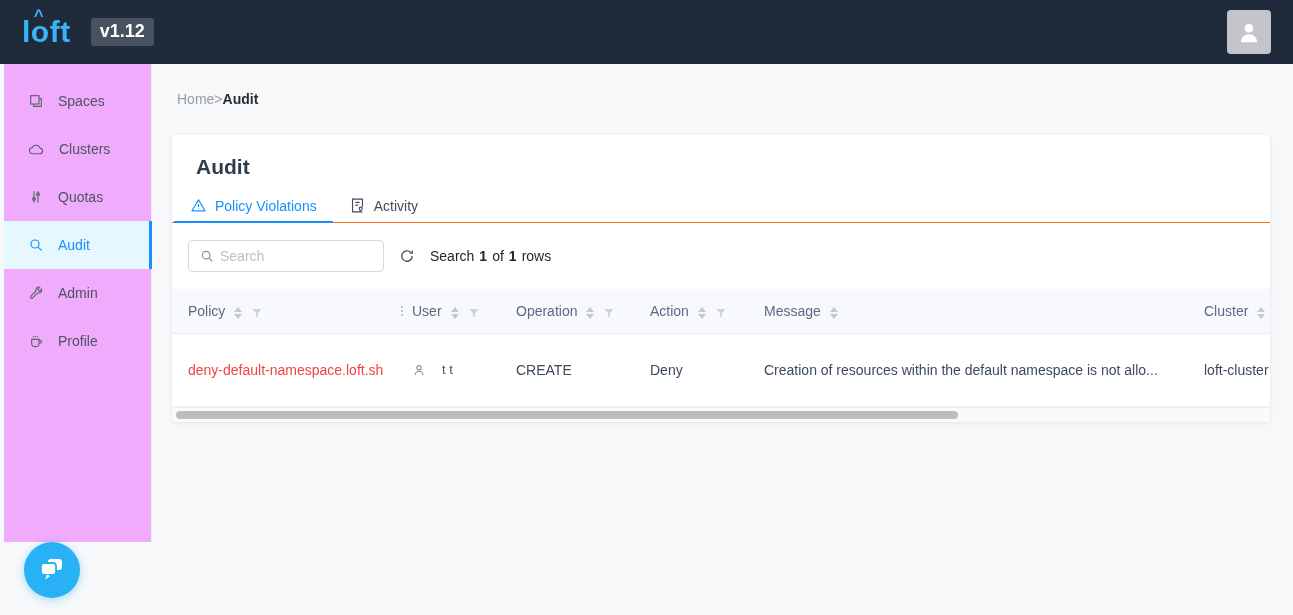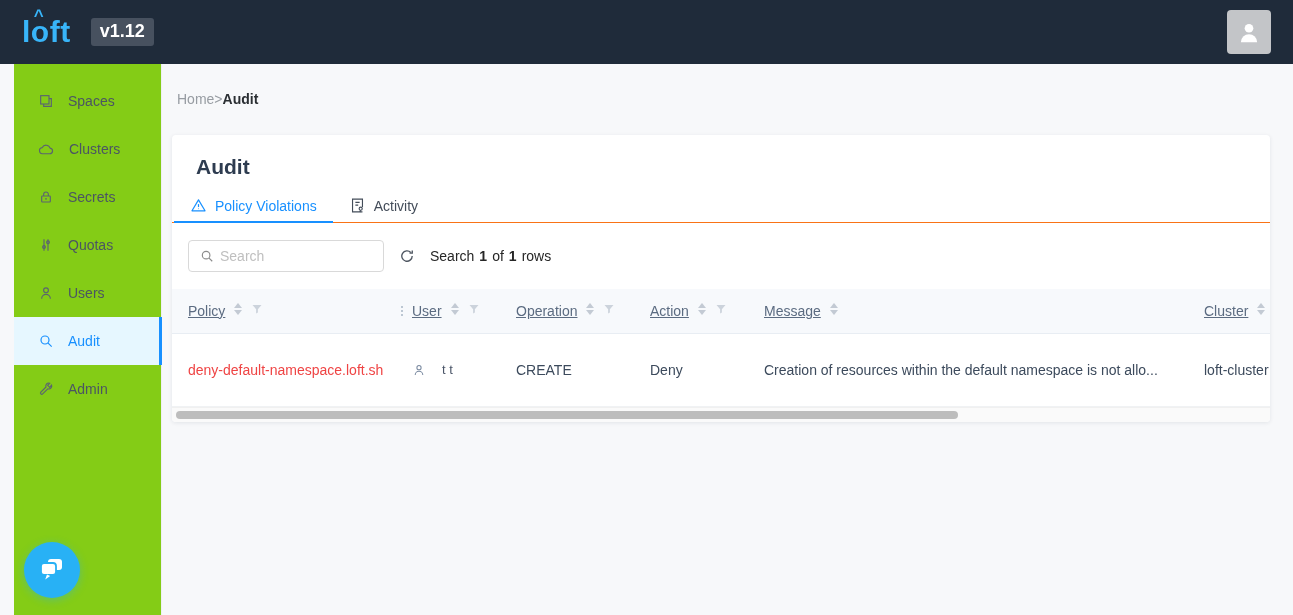--- a/index.html
+++ b/index.html
@@ -22,22 +22,22 @@
   .version-badge {
     margin-left:20px; background:#47515f; color:#fff; font-size:18px; font-weight:600;
     padding:3px 9px; border-radius:3px; line-height:1.2;
   }
   .avatar {
     margin-left:auto; width:44px; height:44px; background:#c3c5c8; border-radius:4px;
     display:flex; align-items:center; justify-content:center; cursor:pointer;
   }
   
   .sidebar {
-    position:absolute; top:64px; left:14px; width:148px; height:551px;
-    background:#84cc16; border-right:1px solid #eef0f2; padding-top:13px;
+    position:absolute; top:64px; left:4px; width:148px; height:478px;
+    background:#f0abfc; border-right:1px solid #eef0f2; padding-top:13px;
   }
   .side-item {
     height:48px; display:flex; align-items:center; gap:14px; padding-left:24px;
     font-size:14px; color:#4b5563; cursor:pointer; position:relative;
   }
   .side-item .sicon { display:flex; align-items:center; color:#5a6470; }
   .side-item.active { background:#e6f7ff; color:#1890ff; }
   .side-item.active .sicon { color:#1890ff; }
   .side-item.active::after { content:''; position:absolute; right:-1px; top:0; bottom:0; width:3px; background:#1890ff; }
   
@@ -69,21 +69,21 @@
   .refresh-btn { color:#4d5560; display:flex; align-items:center; cursor:pointer; background:none; border:none; padding:0; }
   .showing { font-size:14px; color:#262626; display:flex; gap:5px; }
   .showing b { font-weight:700; }
   
   .table-wrap { width:1098px; overflow:hidden; }
   table { border-collapse:collapse; table-layout:fixed; width:1150px; font-size:14px; }
   th, td { padding:0 8px; text-align:left; overflow:hidden; white-space:nowrap; }
   th:first-child, td:first-child { padding-left:16px; }
   thead tr { height:44px; background:#f7f9fc; }
   th { font-weight:400; color:#5b6b81; border-bottom:1px solid #e8edf3; position:relative; }
-  .th-inner { display:inline-flex; align-items:flex-start; gap:9px;text-decoration:underline; }
+  .th-inner { display:inline-flex; align-items:flex-end; gap:9px; }
   tbody tr { height:73px; }
   td { border-bottom:1px solid #f0f2f4; color:#3c4a5c; }
   .policy-link { color:#ef4444; text-decoration:none; cursor:pointer; }
   .user-cell { display:flex; align-items:center; gap:16px; color:#4a5568; font-size:13px; }
   .user-cell svg { color:#7a8aa0; }
   .sorter { display:inline-flex; flex-direction:column; gap:2px; cursor:pointer; }
   .sorter .c-up { width:0; height:0; border-left:4px solid transparent; border-right:4px solid transparent; border-bottom:5px solid #c3cad4; }
   .sorter .c-down { width:0; height:0; border-left:4px solid transparent; border-right:4px solid transparent; border-top:5px solid #c3cad4; }
   .filter-ic { display:inline-flex; cursor:pointer; color:#ccd3dc; }
   .col-handle { position:absolute; right:1px; top:50%; transform:translateY(-50%); display:flex; flex-direction:column; gap:2px; cursor:col-resize; }
@@ -131,62 +131,53 @@
     <span class="sicon">
       <svg width="17" height="17" viewBox="0 0 24 24" fill="none" stroke="currentColor" stroke-width="1.6">
           <path d="M7 18h9.5a4 4 0 0 0 .6-7.96A6 6 0 0 0 6 9.3 4.35 4.35 0 0 0 7 18z"></path>
         </svg>
     </span>
     <span>Clusters</span>
   </div>
   <div class="side-item">
     <span class="sicon">
       <svg width="16" height="16" viewBox="0 0 24 24" fill="none" stroke="currentColor" stroke-width="1.7">
-          <rect x="5.5" y="10.5" width="13" height="9" rx="1"></rect>
-          <path d="M8.5 10.5V8a3.5 3.5 0 0 1 7 0v2.5"></path>
-          <rect x="11" y="13.5" width="2" height="2.6" fill="currentColor" stroke="none"></rect>
-        </svg>
-    </span>
-    <span>Secrets</span>
-  </div>
-  <div class="side-item">
-    <span class="sicon">
-      <svg width="16" height="16" viewBox="0 0 24 24" fill="none" stroke="currentColor" stroke-width="1.7">
           <path d="M9 3.5v17M15 3.5v17"></path>
           <circle cx="9" cy="15" r="2.1"></circle>
           <circle cx="15" cy="8" r="2.1"></circle>
         </svg>
     </span>
     <span>Quotas</span>
   </div>
-  <div class="side-item">
-    <span class="sicon">
-      <svg width="16" height="16" viewBox="0 0 24 24" fill="none" stroke="currentColor" stroke-width="1.7">
-          <circle cx="12" cy="8" r="3.6"></circle>
-          <path d="M5.5 20.5a6.5 6.5 0 0 1 13 0"></path>
-        </svg>
-    </span>
-    <span>Users</span>
-  </div>
   <div class="side-item active">
     <span class="sicon">
       <svg width="16" height="16" viewBox="0 0 24 24" fill="none" stroke="currentColor" stroke-width="1.8">
           <circle cx="10.5" cy="10.5" r="6"></circle>
           <path d="M15.2 15.2L20.5 20.5"></path>
         </svg>
     </span>
     <span>Audit</span>
   </div>
   <div class="side-item">
     <span class="sicon">
       <svg width="16" height="16" viewBox="0 0 24 24" fill="none" stroke="currentColor" stroke-width="1.7">
           <path d="M20.3 6.1a4.3 4.3 0 0 1-5.6 5.6L7 19.4a1.9 1.9 0 0 1-2.7-2.7l7.7-7.7a4.3 4.3 0 0 1 5.6-5.6L14.5 6.5l3 3z"></path>
         </svg>
     </span>
     <span>Admin</span>
+  </div>
+  <div class="side-item">
+    <span class="sicon">
+      <svg width="16" height="16" viewBox="0 0 24 24" fill="none" stroke="currentColor" stroke-width="1.7">
+          <path d="M5.5 9.5h11v6.5a4.5 4.5 0 0 1-4.5 4.5h-2a4.5 4.5 0 0 1-4.5-4.5z"></path>
+          <path d="M16.5 11h1.6a2.2 2.2 0 0 1 0 4.4h-1.6"></path>
+          <path d="M8 6.5V5M11 6.5V4.5M14 6.5V5"></path>
+        </svg>
+    </span>
+    <span>Profile</span>
   </div>
 </nav>
 
 <main class="main">
 
   <div class="breadcrumb">
     <span class="bc-home">Home</span>
     <span class="bc-sep">&gt;</span>
     <span class="bc-current">Audit</span>
   </div>

